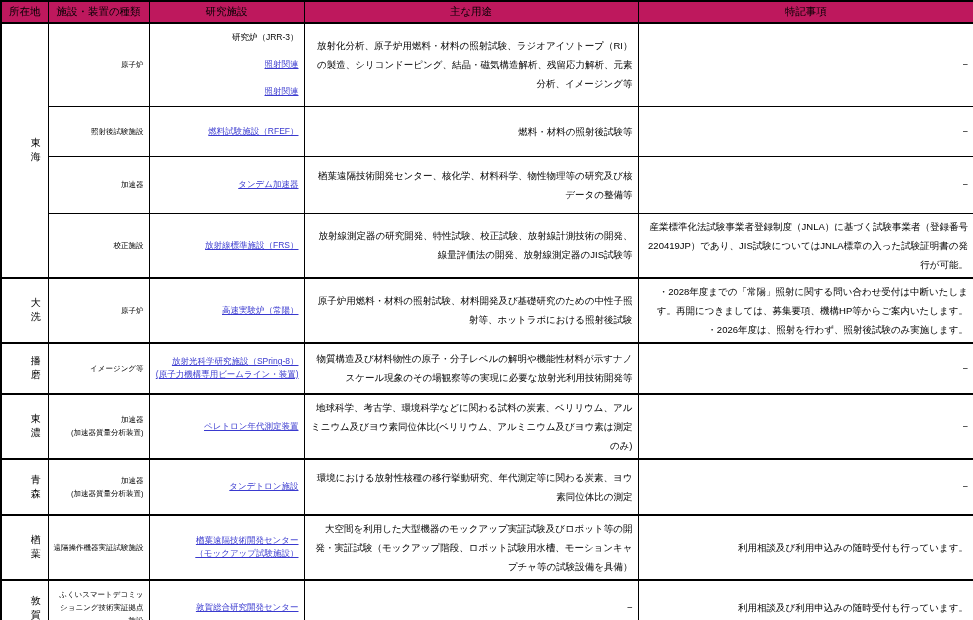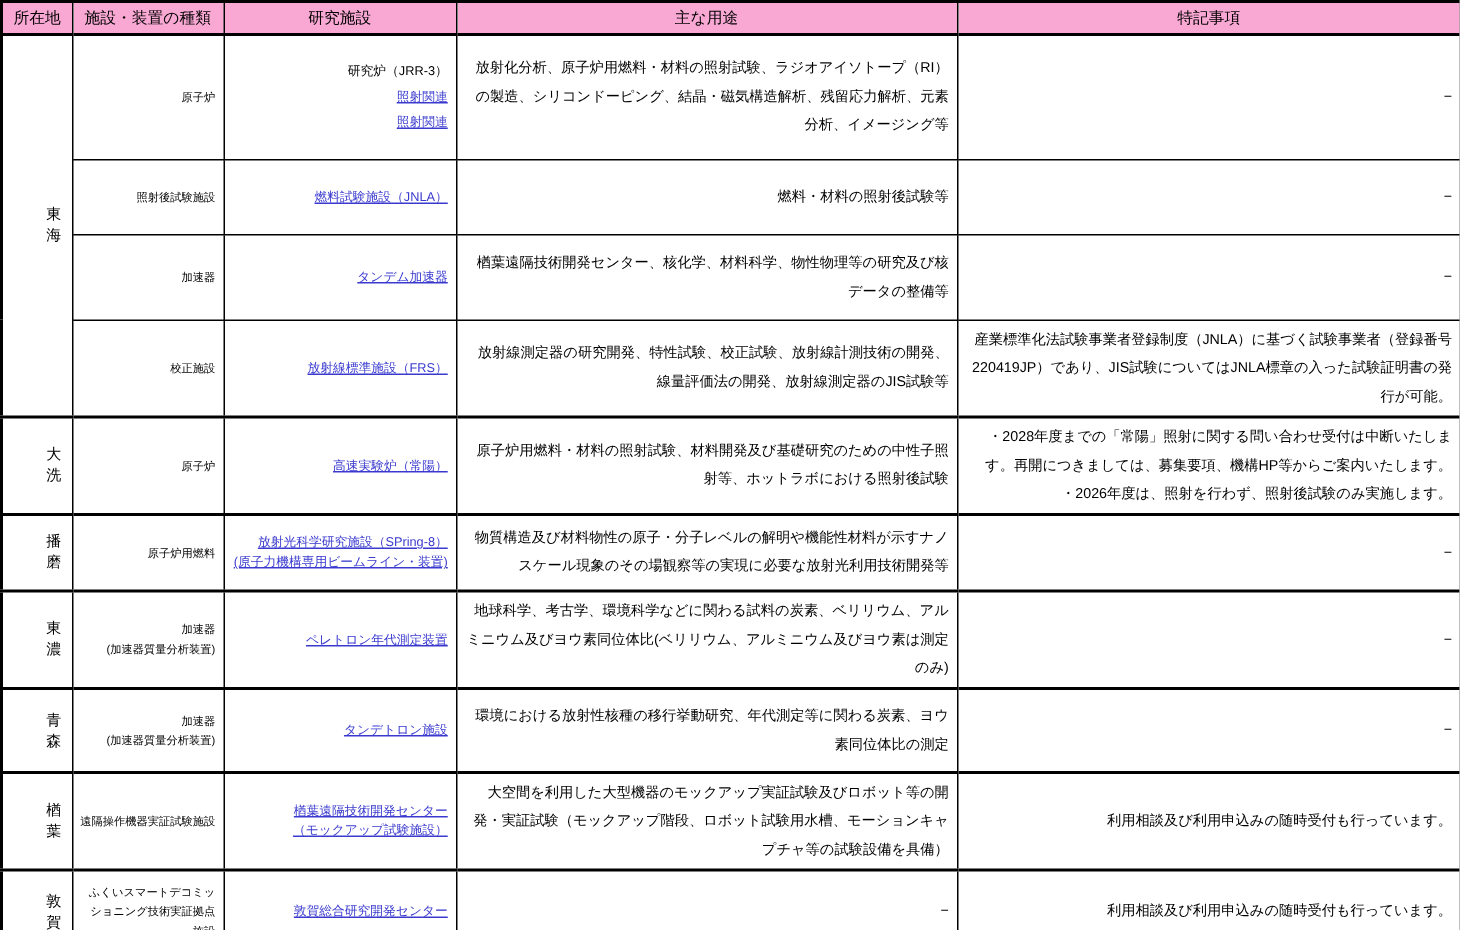--- a/index.html
+++ b/index.html
@@ -1,28 +1,28 @@
 <!DOCTYPE html>
 <html><head>
 <meta charset="utf-8">
 <style>
   html,body{margin:0;padding:0;background:#ffffff;}
   body{font-family:"Liberation Sans","DejaVu Sans",sans-serif;color:#000;}
   table{border-collapse:collapse;table-layout:fixed;width:973px;height:620px;}
   td,th{border:1px solid #000;vertical-align:middle;padding:3px 5px;box-sizing:border-box;overflow:hidden;text-align:right;}
   table{border:2px solid #000;}
-  thead th{background:#f9a8d4;font-weight:normal;font-size:10.5px;text-align:center;border-bottom:2px solid #000;}
+  thead th{background:#be185d;font-weight:normal;font-size:10.5px;text-align:center;border-bottom:2px solid #000;}
   tr.group-start td{border-top:2px solid #000;}
   td.col-loc{text-align:center;font-size:10px;padding-left:27px;}
   td.col-type{font-size:7.5px;line-height:13px;}
   td.col-fac{font-size:8.5px;line-height:13px;}
   td.col-use{font-size:9.5px;line-height:19px;}
   td.col-note{font-size:9.5px;line-height:19px;}
   .fac-item{margin:0;}
-  .fac-item + .fac-item{margin-top:4px;}
+  .fac-item + .fac-item{margin-top:14px;}
   a.fac-link{color:#3a3acf;text-decoration:underline;cursor:pointer;}
   .para{margin:0;}
 </style>
 </head>
 <body>
 
 <table>
   <colgroup>
     <col style="width:47px">
     <col style="width:101px">
@@ -62,21 +62,21 @@
         <td class="col-note">
           <div class="para">−</div>
         </td>
       </tr>
       <tr style="height: 50px;">
         <td class="col-type">
           <div class="para">照射後試験施設</div>
         </td>
         <td class="col-fac">
           <div class="fac-item">
-            <div><a class="fac-link">燃料試験施設（JNLA）</a></div>
+            <div><a class="fac-link">燃料試験施設（RFEF）</a></div>
           </div>
         </td>
         <td class="col-use">
           <div class="para">燃料・材料の照射後試験等</div>
         </td>
         <td class="col-note">
           <div class="para">−</div>
         </td>
       </tr>
       <tr style="height: 57px;">
@@ -125,21 +125,21 @@
           <div class="para">原子炉用燃料・材料の照射試験、材料開発及び基礎研究のための中性子照射等、ホットラボにおける照射後試験</div>
         </td>
         <td class="col-note">
           <div class="para">・2028年度までの「常陽」照射に関する問い合わせ受付は中断いたします。再開につきましては、募集要項、機構HP等からご案内いたします。</div>
           <div class="para">・2026年度は、照射を行わず、照射後試験のみ実施します。</div>
         </td>
       </tr>
       <tr class="group-start" style="height: 51px;">
         <td class="col-loc" rowspan="1">播磨</td>
         <td class="col-type">
-          <div class="para">原子炉用燃料</div>
+          <div class="para">イメージング等</div>
         </td>
         <td class="col-fac">
           <div class="fac-item">
             <div><a class="fac-link">放射光科学研究施設（SPring-8）</a></div>
             <div><a class="fac-link">(原子力機構専用ビームライン・装置)</a></div>
           </div>
         </td>
         <td class="col-use">
           <div class="para">物質構造及び材料物性の原子・分子レベルの解明や機能性材料が示すナノスケール現象のその場観察等の実現に必要な放射光利用技術開発等</div>
         </td>

